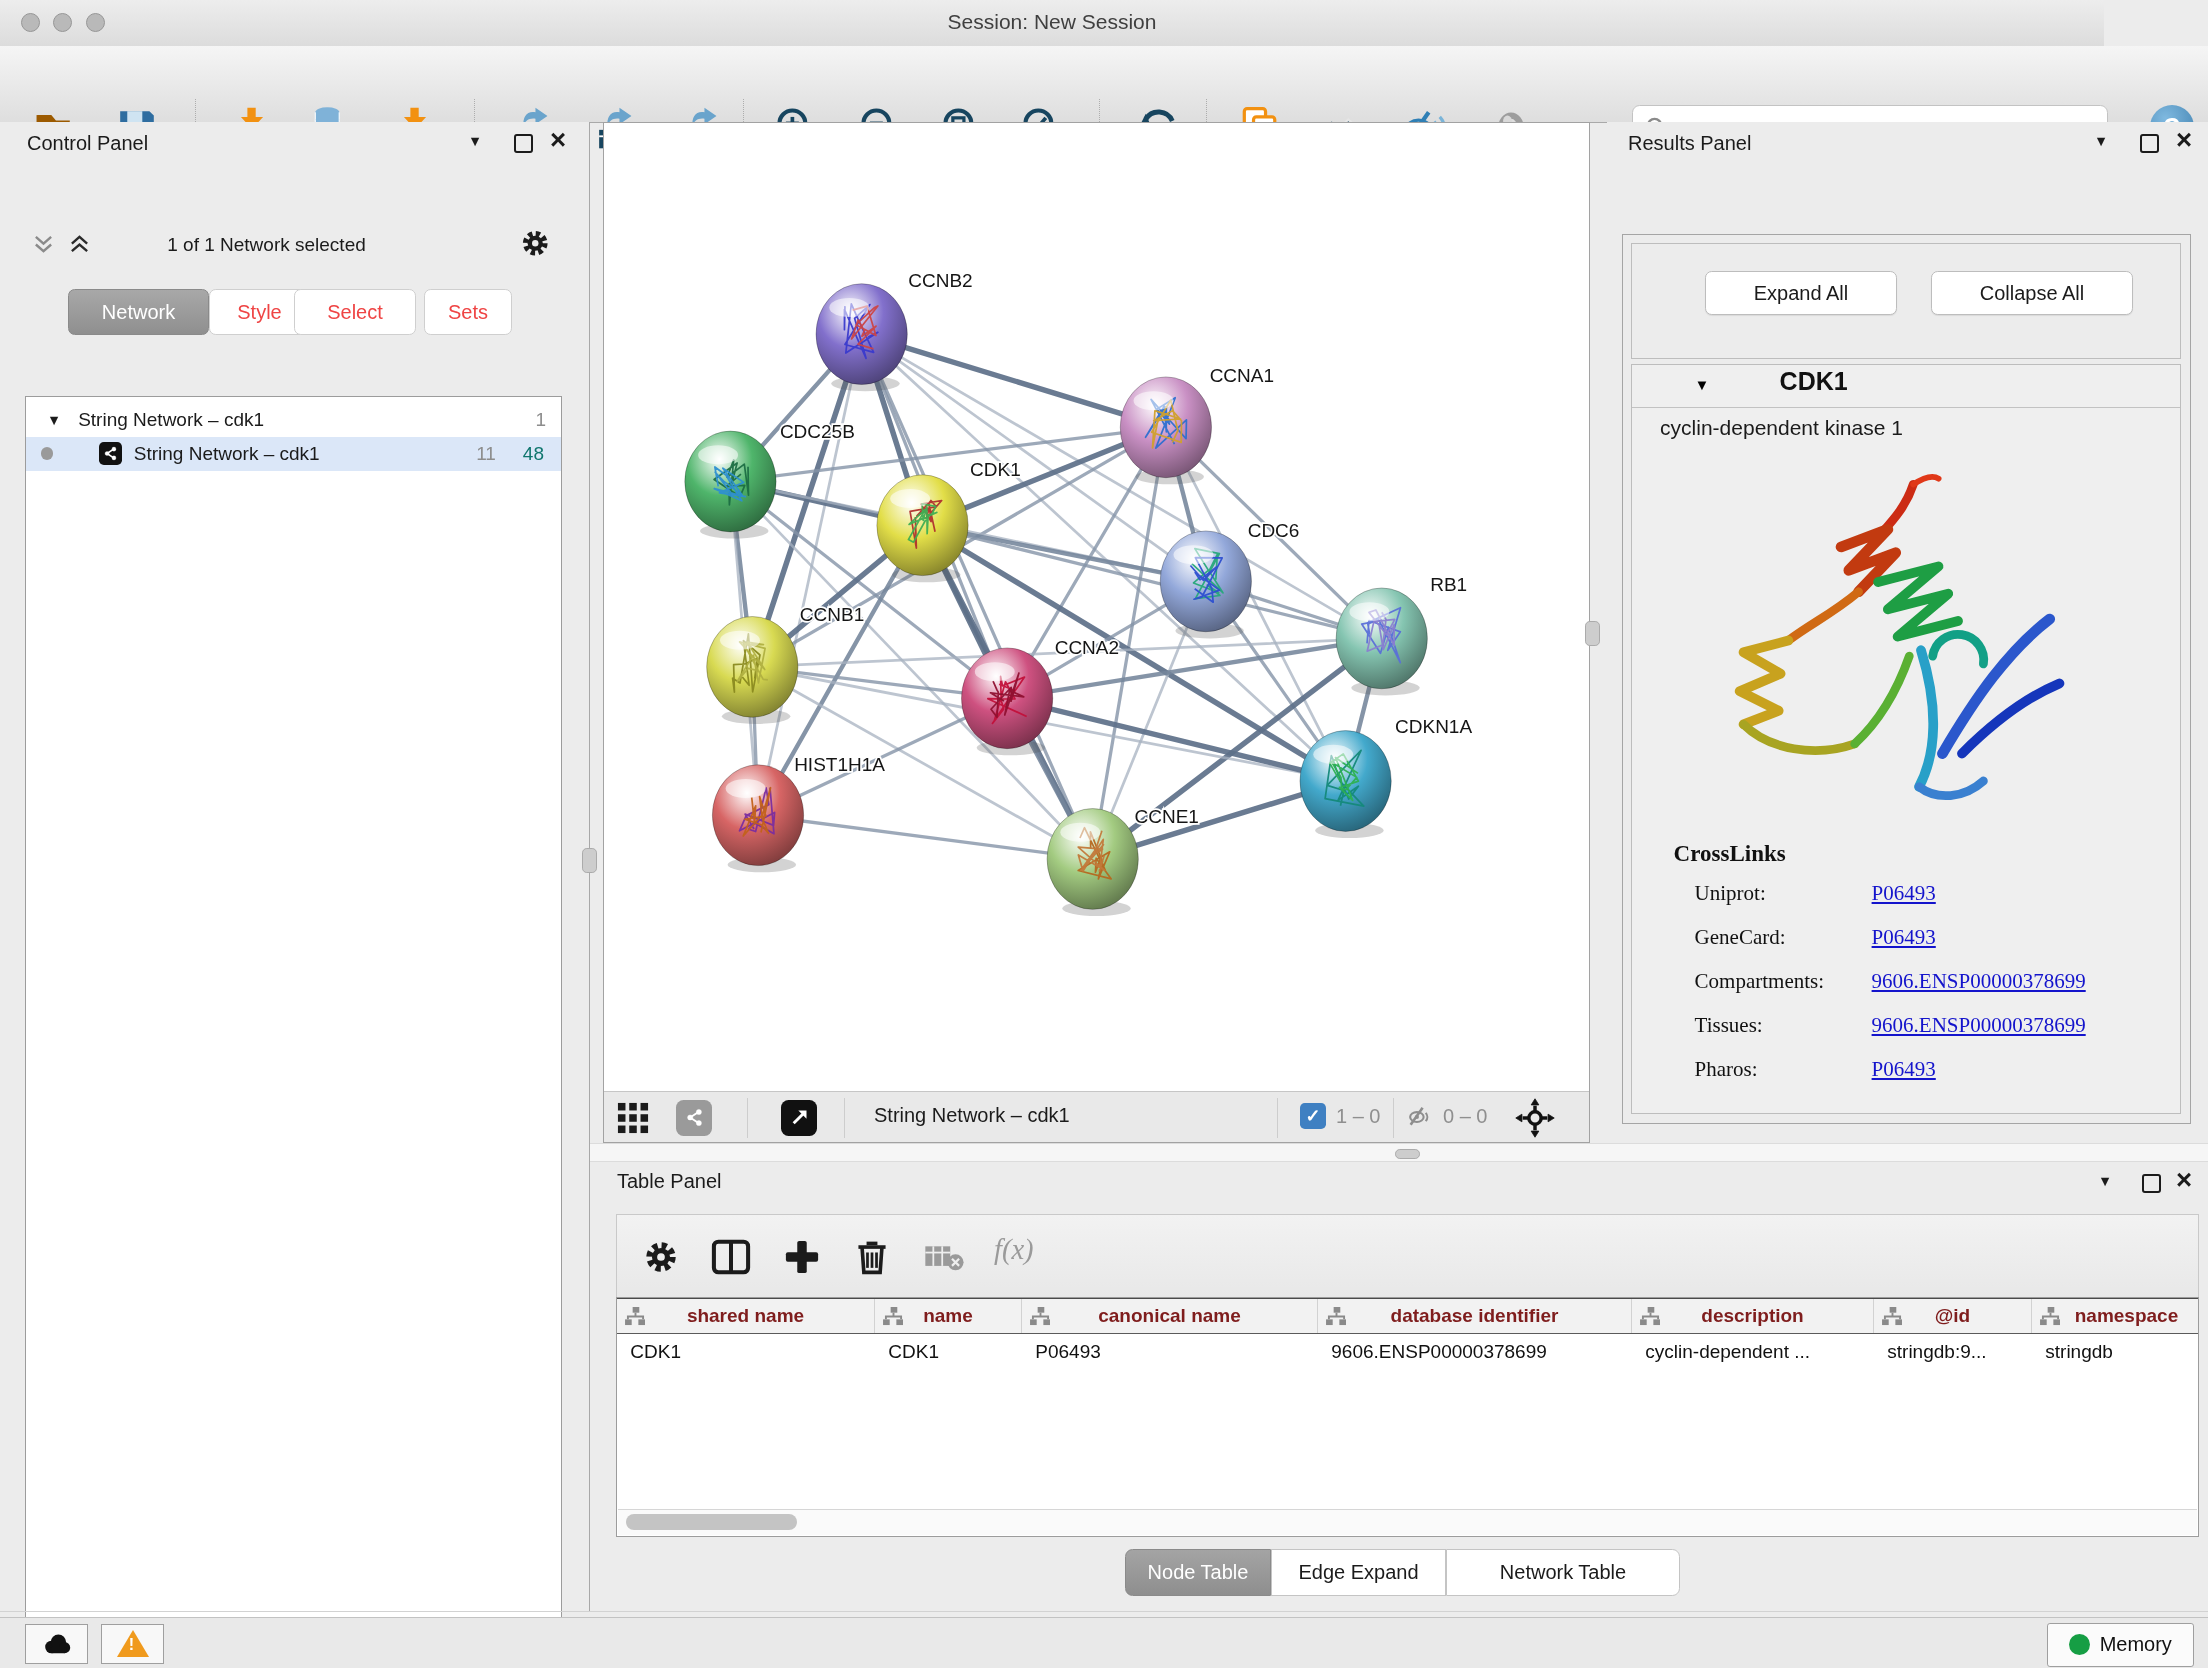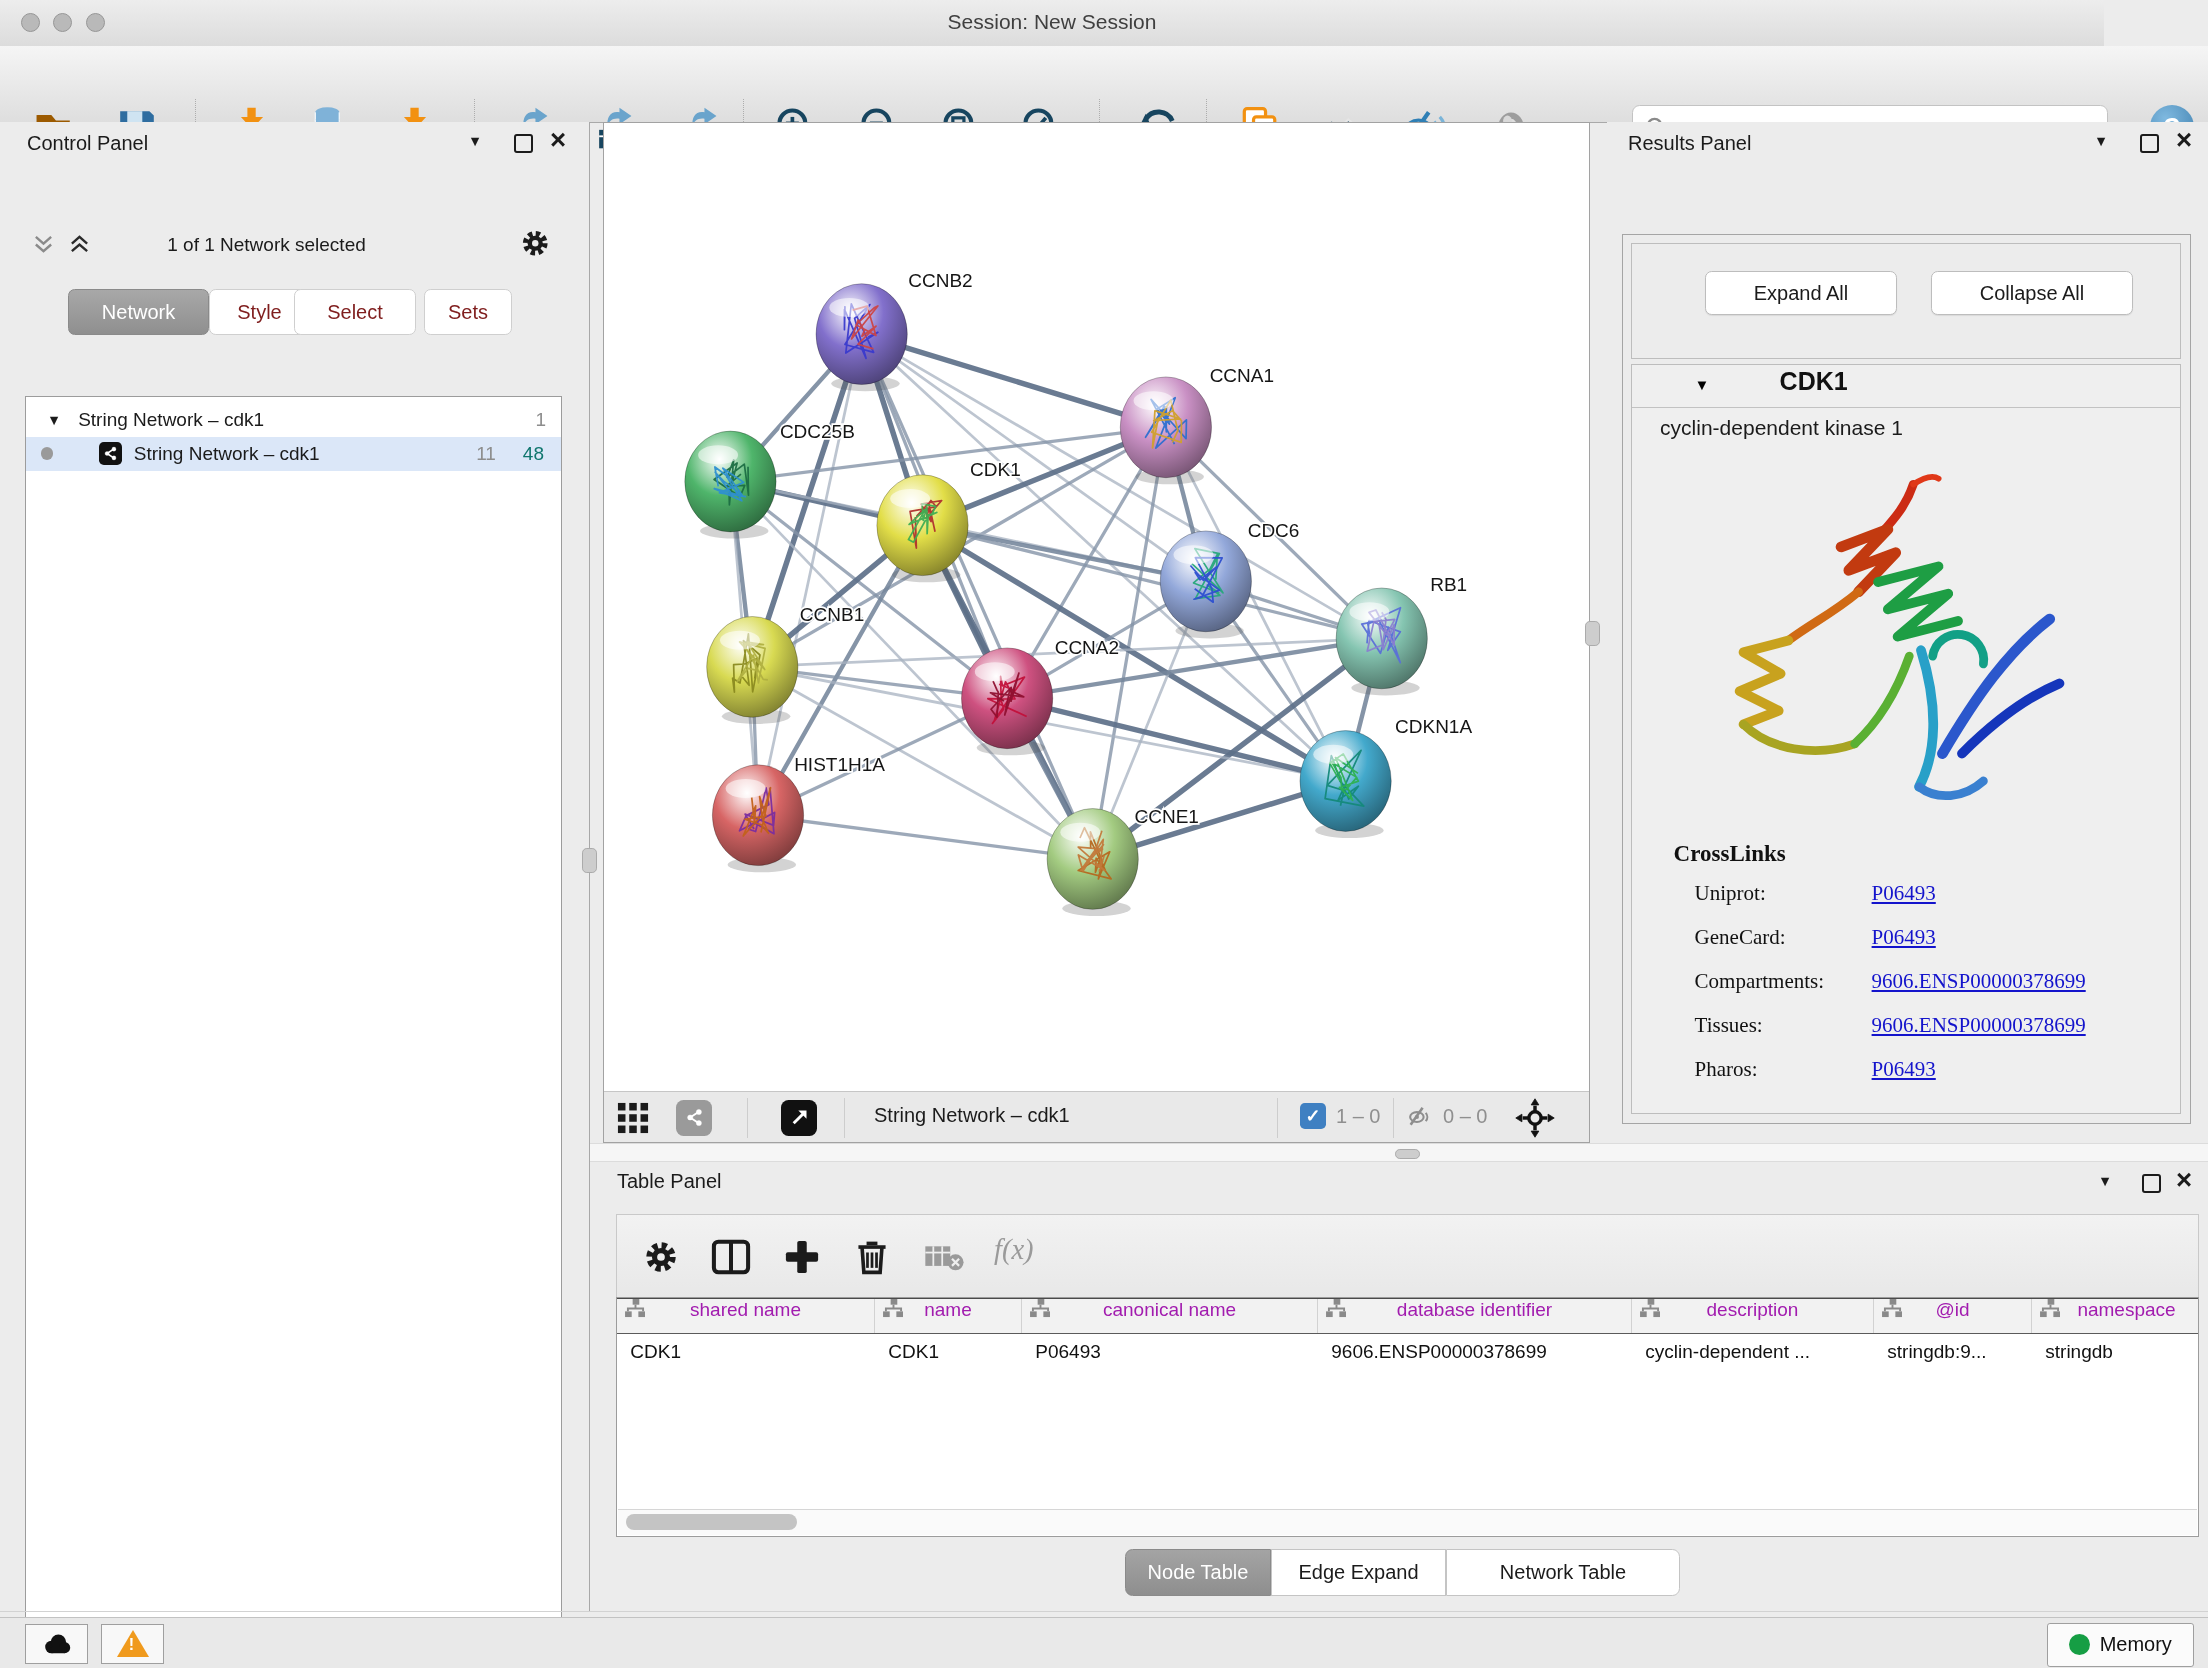--- a/index.html
+++ b/index.html
@@ -15,42 +15,42 @@
   .tsep{position:absolute;top:53px;height:57px;width:0;border-left:1.9px dotted #adadad;}
   .search{position:absolute;left:1632px;top:59px;width:474px;height:42px;background:#fff;border:1px solid #c3c3c3;border-radius:7.6px;display:flex;align-items:center;}
   .search input{border:none;outline:none;flex:1;font-size:19px;margin-left:7.6px;background:transparent;font-family:"Liberation Sans",sans-serif;}
   .help{position:absolute;left:2150px;top:59px;width:44px;height:44px;border-radius:50%;background:radial-gradient(circle at 35% 30%,#7fb9e0,#3f7fad);color:#fff;font-size:28.5px;font-weight:bold;display:flex;align-items:center;justify-content:center;}
   
   .phdr{font-size:20px;color:#1b1b1b;}
   .picon-tri{font-size:14.3px;color:#1b1b1b;}
   .picon-box{display:inline-block;width:15px;height:14.3px;border:2.4px solid #1b1b1b;border-radius:2.9px;}
   .picon-x{font-size:27.6px;font-weight:bold;color:#1b1b1b;line-height:19px;}
   
-  .ctab{position:absolute;top:167px;height:46px;box-sizing:border-box;border:1px solid #cfcfcf;background:#fff;color:#7f1d1d;font-size:20px;display:flex;align-items:center;justify-content:center;border-radius:6.7px 6.7px 6.7px 6.7px;}
+  .ctab{position:absolute;top:167px;height:46px;box-sizing:border-box;border:1px solid #cfcfcf;background:#fff;color:#ef4444;font-size:20px;display:flex;align-items:center;justify-content:center;border-radius:6.7px 6.7px 6.7px 6.7px;}
   .ctab.sel{background:linear-gradient(#a8a8a8,#8f8f8f);color:#fff;border-color:#8a8a8a;}
   .treebox{position:absolute;left:25px;top:274px;width:535px;height:1297px;background:#fff;border:1px solid #9c9c9c;}
   .trow{position:relative;height:34px;display:flex;align-items:center;font-size:19px;color:#1b1b1b;}
   .badge{width:23px;height:23px;border-radius:4.8px;background:#111;display:flex;align-items:center;justify-content:center;}
   
   .canvascol{position:absolute;left:603px;top:122px;width:987px;height:1021px;border:1px solid #a2a2a2;box-sizing:border-box;background:#fff;}
   .netfooter{position:absolute;left:0;bottom:0;width:100%;height:51px;background:#e9e9e9;border-top:1px solid #c6c6c6;box-sizing:border-box;}
   .nfsep{position:absolute;top:5.7px;height:40px;width:0;border-left:1px solid #cdcdcd;}
   .counts{font-size:20px;color:#8f8f8f;}
   
   .rtab{position:absolute;left:50%;transform:translateX(-50%);top:160px;padding:7.6px 27px;background:linear-gradient(#a9a9a9,#8f8f8f);border:1px solid #858585;border-radius:6.7px;color:#fff;font-size:20px;}
   .rbtn{position:absolute;top:263px;height:42px;background:#fff;border:1px solid #bdbdbd;border-radius:6.7px;font-size:20px;color:#1b1b1b;display:flex;align-items:center;justify-content:center;box-shadow:0 1px 1px rgba(0,0,0,.08);}
   .serif{font-family:"Liberation Serif",serif;}
   .cl-label{font-size:21px;color:#111;}
   .cl-link{font-size:21px;color:#1414cc;text-decoration:underline;}
   
   .tp-toolbar{position:absolute;left:616px;top:1214px;width:1583px;height:84px;background:linear-gradient(#f2f2f2,#e8e8e8);border:1px solid #c9c9c9;box-sizing:border-box;}
   .tpbtn{position:absolute;top:17px;width:49px;height:49px;display:flex;align-items:center;justify-content:center;}
   .tbl{position:absolute;left:616px;top:1297px;width:1583px;height:240px;background:#fff;border:1px solid #9c9c9c;box-sizing:border-box;overflow:hidden;}
   .thead{display:flex;height:36px;background:#f2f2f2;border-top:1.9px solid #4a4a4a;border-bottom:1.9px solid #5a5a5a;box-sizing:border-box;}
-  .th{position:relative;display:flex;align-items:flex-start;justify-content:center;font-size:19px;color:#a21caf;border-right:1px solid #d2d2d2;box-sizing:border-box;flex:none;}
+  .th{position:relative;display:flex;align-items:center;justify-content:center;font-size:19px;color:#7f1d1d;border-right:1px solid #d2d2d2;box-sizing:border-box;flex:none;font-weight:bold;}
   .th svg{position:absolute;left:7.6px;}
   .trowd{display:flex;height:36px;}
   .td{font-size:19px;color:#111;padding-left:13.3px;display:flex;align-items:center;box-sizing:border-box;flex:none;overflow:hidden;white-space:nowrap;}
   .hscroll{position:absolute;left:1px;bottom:1px;width:1579px;height:25px;background:#fafafa;border-top:1px solid #d6d6d6;}
   .hthumb{position:absolute;left:7.6px;top:3.8px;width:171px;height:16px;border-radius:8.6px;background:#c4c4c4;}
   .btab{height:47px;box-sizing:border-box;border:1px solid #c4c4c4;background:#fff;color:#1b1b1b;font-size:20px;display:flex;align-items:center;justify-content:center;float:left;}
   .btab.sel{background:linear-gradient(#a4a4a4,#8e8e8e);color:#fff;border-color:#8a8a8a;}
   
   .statusbar{position:absolute;left:0;top:1617px;width:2208px;height:51px;background:#e9e9e9;border-top:1px solid #c2c2c2;}
   .sbtn{position:absolute;top:5.7px;width:63px;height:40px;background:#f8f8f8;border:1.9px solid #9f9f9f;display:flex;align-items:center;justify-content:center;box-sizing:border-box;}

